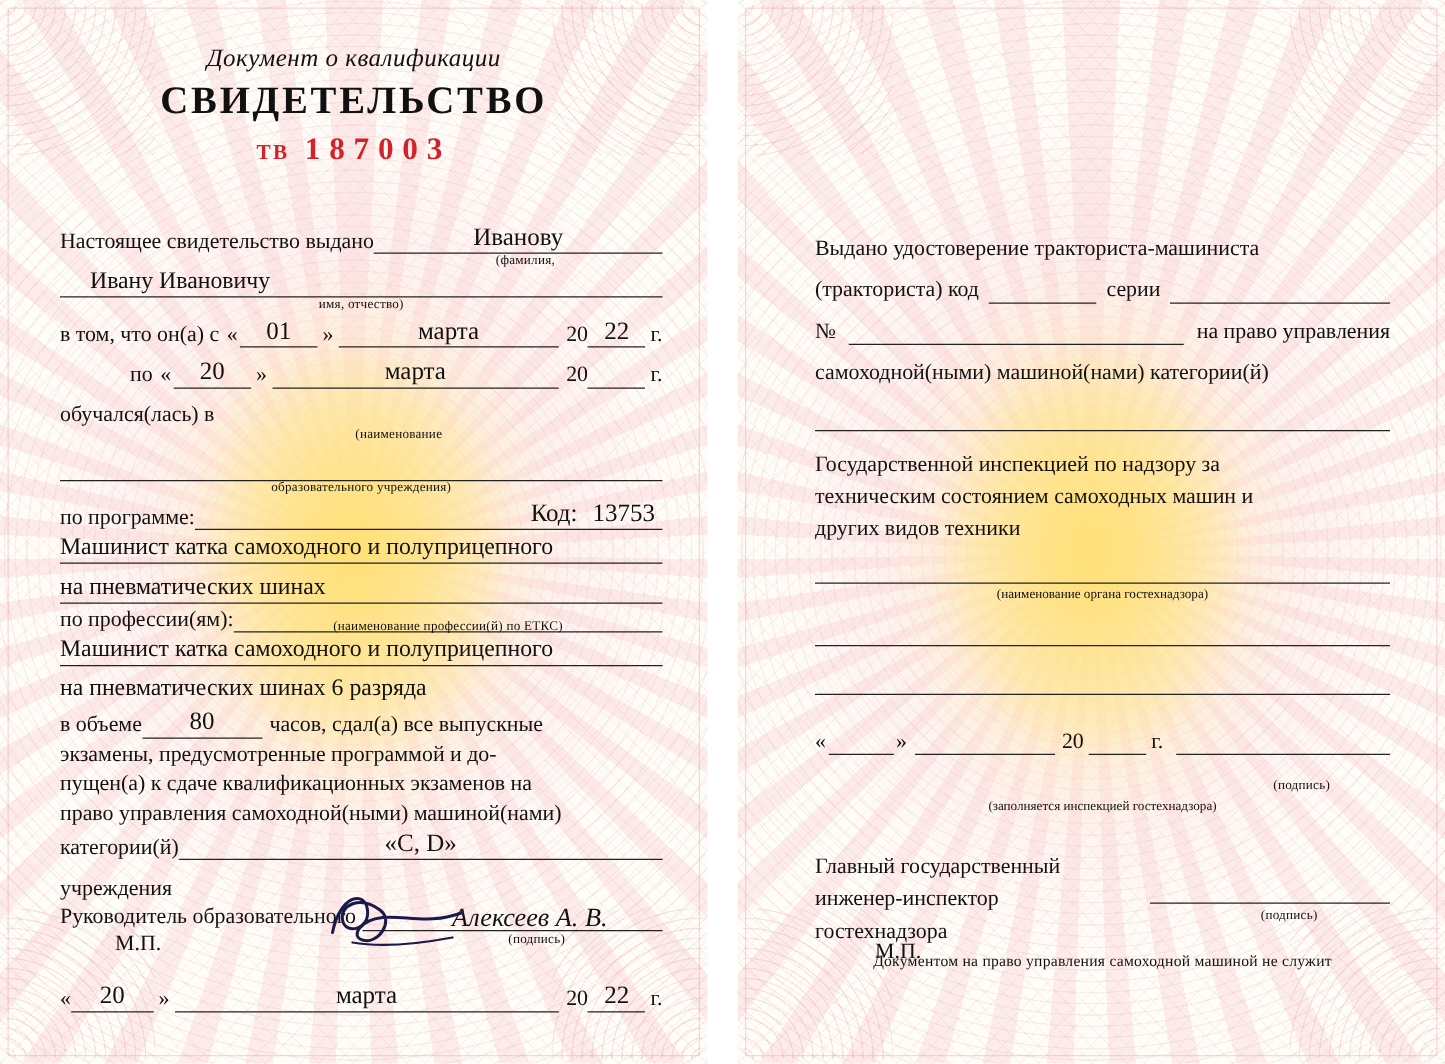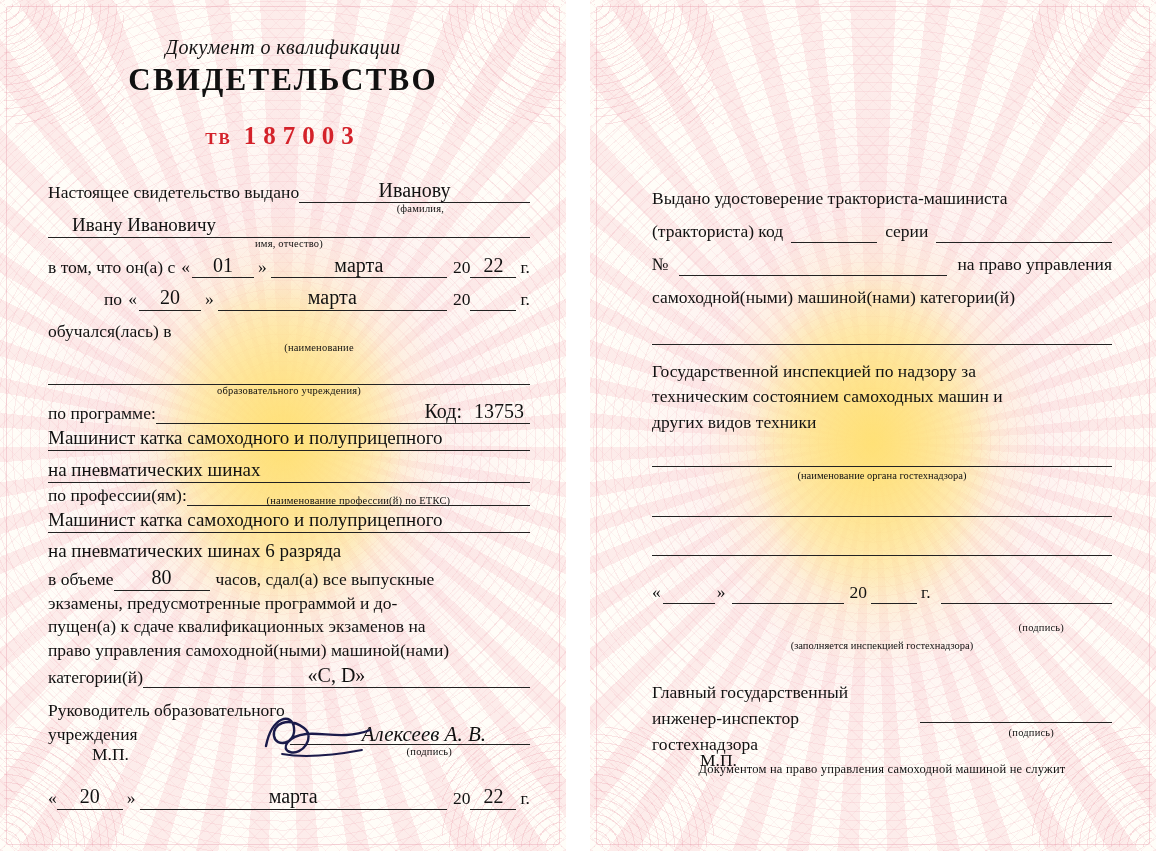--- a/index.html
+++ b/index.html
@@ -78,21 +78,21 @@
     font-weight: bold;
     letter-spacing: 2.2px;
     margin-top: 3px;
   }
   .hdr-sub {
     font-size: 19px;
     margin-top: 3px;
     letter-spacing: 0.2px;
   }
   .serial-row {
-    margin-top: 24px;
+    margin-top: 8px;
     text-align: center;
     color: #d4222a;
     font-weight: bold;
   }
   .serial-series { font-size: 17px; letter-spacing: 2px; }
   .serial-number { font-size: 25px; letter-spacing: 7px; margin-left: 12px; }
 
   .body {
     position: absolute;
     left: 48px;
@@ -287,22 +287,22 @@
       <div style="margin-top:2px;">экзамены, предусмотренные программой и до-</div>
       <div style="margin-top:2px;">пущен(а) к сдаче квалификационных экзаменов на</div>
       <div style="margin-top:2px;">право управления самоходной(ными) машиной(нами)</div>
 
       <div class="row" style="margin-top:2px;">
         <span class="lbl">категории(й)</span>
         <span class="fill"><span class="hw big">«C, D»</span></span>
       </div>
 
       <div class="sig-block" style="margin-top:12px;height:78px;">
+        <div style="margin-top:2px;">учреждения</div>
         <div>Руководитель образовательного</div>
-        <div style="margin-top:2px;">учреждения</div>
 
         <div style="position:absolute;right:0;top:22px;width:240px;border-bottom:1px solid #222;height:22px;"></div>
         <div class="signature" style="right:44px;top:22px;">Алексеев А. В.</div>
 
         <svg class="sig-scribble" style="right:152px;top:6px;" width="120" height="60" viewBox="0 0 120 60">
           <path d="M8,40 C14,10 34,6 36,22 C38,38 18,42 16,30 C14,18 30,10 46,22 C58,31 44,50 32,46 C22,43 30,30 48,28 C66,26 86,34 112,24" fill="none" stroke="#1a1a4a" stroke-width="2.4" stroke-linecap="round"></path>
           <path d="M24,48 C46,52 72,50 104,44" fill="none" stroke="#1a1a4a" stroke-width="1.8" stroke-linecap="round"></path>
         </svg>
 
         <div class="tiny" style="position:absolute;right:78px;top:46px;">(подпись)</div>

